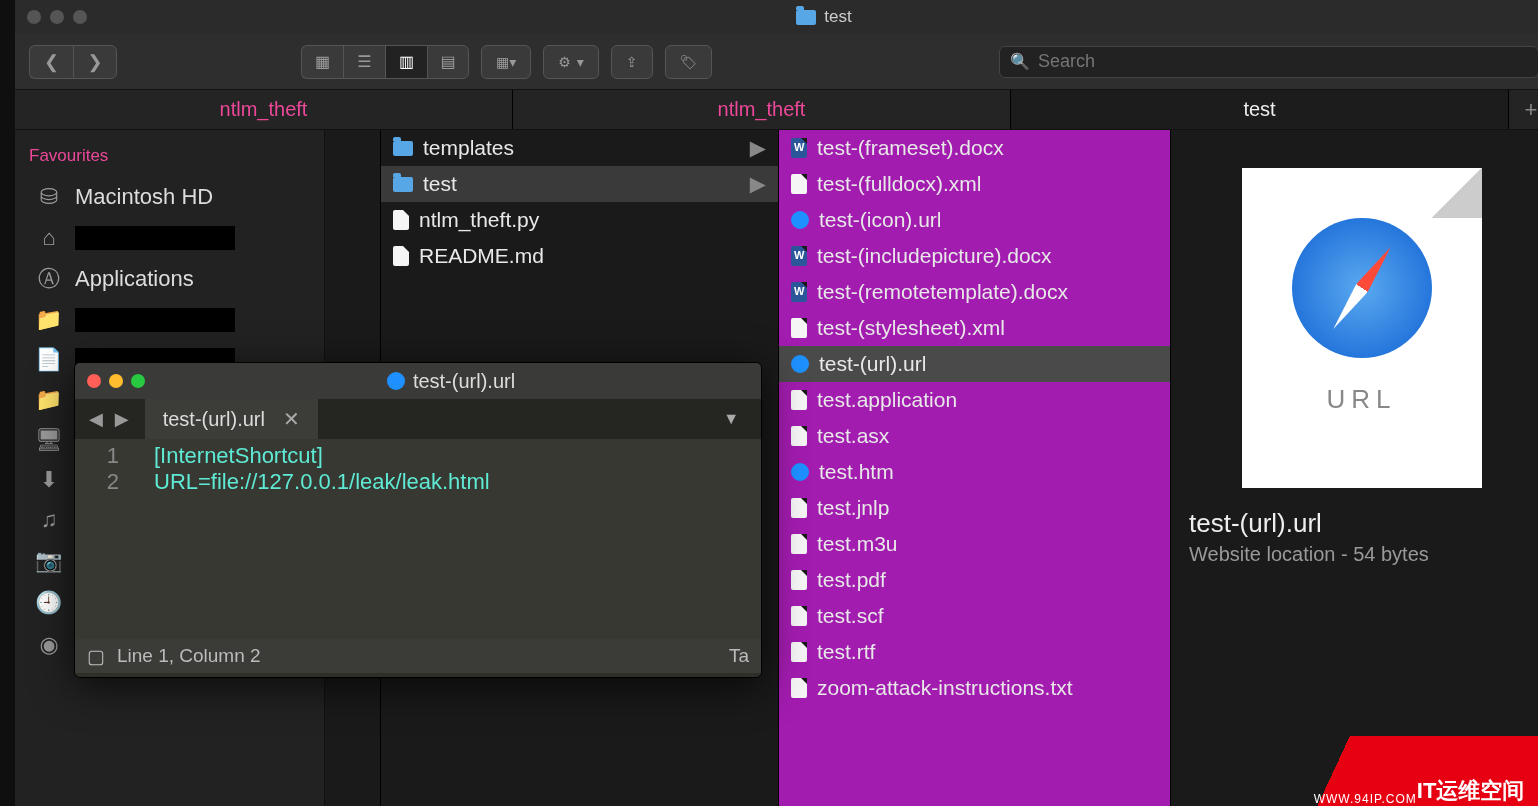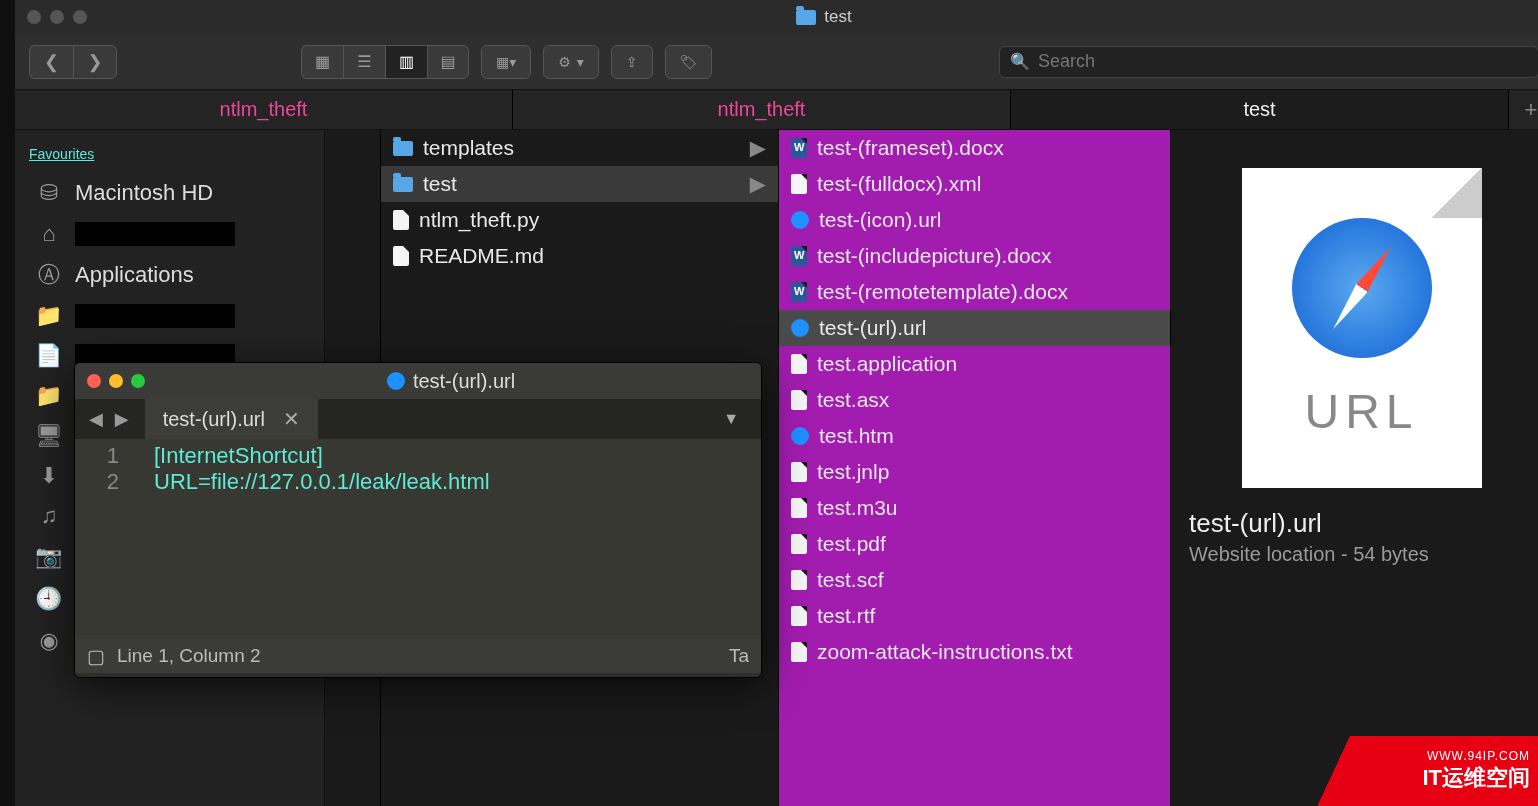--- a/index.html
+++ b/index.html
@@ -31,21 +31,21 @@
 
   
   .coltabs { display:flex; background:#242424; border-bottom:1px solid #111; height:40px; }
   .coltab { flex:1; display:flex; align-items:center; justify-content:center; font-size:20px; color:#ec4899; border-right:1px solid #000; position:relative;}
   .coltab.active { background:#1c1c1c; color:#eee; }
   .addtab { width:44px; display:flex; align-items:center; justify-content:center; color:#888; font-size:22px;}
 
   
   .cols { display:flex; height:calc(806px - 34px - 56px - 40px); }
   .sidebar { width:310px; background:#222; padding:16px 14px; border-right:1px solid #111;}
-  .sidehead { font-size:14px; color:#5eead4; margin-bottom:10px;text-decoration:underline;}
+  .sidehead { font-size:17px; color:#ec4899; margin-bottom:10px;}
   .sideitem { display:flex; align-items:center; gap:12px; font-size:22px; color:#ddd; padding:8px 6px; border-radius:4px;}
   .sideitem .ic { width:28px; height:24px; display:flex; align-items:center; justify-content:center; color:#9a9a9a;}
   .sideitem.blank { color:transparent; }
   .sideitem.blank .lbl{ background:#000; width:160px; height:24px;}
 
   .col { border-right:1px solid #000; overflow-y:auto; }
   .col0{ width:56px; background:#1a1a1a;}
   .col1{ width:398px; background:#1a1a1a;}
   .col2{ width:392px; background:#a21caf;}
   .col3{ flex:1; background:#1a1a1a; padding:18px;}
@@ -59,21 +59,21 @@
   .fileic::after{content:"";position:absolute;top:0;right:0;border-style:solid;border-width:0 6px 6px 0;border-color:transparent #1a1a1a transparent transparent;}
   .wordic{ background:#2b579a;} .wordic::before{content:"W";color:#fff;font-size:11px;font-weight:bold;position:absolute;left:3px;top:3px;}
   .urlic{ background:#1e90ff; border-radius:50%; width:18px;height:18px;}
 
   
   .previewbox { background:#fff; width:240px; height:320px; margin:20px auto 0; position:relative; padding-top:40px;}
   .previewbox::after{content:"";position:absolute;top:0;right:0;width:50px;height:50px;background:linear-gradient(135deg,#fff 50%,#ccc 50%);}
   .safari{ width:140px;height:140px;margin:10px auto; position:relative;}
   .safaribg{width:140px;height:140px;border-radius:50%;background:radial-gradient(circle,#5aa9f0 0%,#1e6fd9 80%); position:relative; display:flex;align-items:center;justify-content:center;}
   .needle{position:absolute;width:14px;height:100px;background:linear-gradient(to bottom,#ff4a3a 50%,#fff 50%);left:50%;top:50%;transform:translate(-50%,-50%) rotate(35deg);clip-path:polygon(50% 0,100% 50%,50% 100%,0 50%);}
-  .urlt{ text-align:center; font-size:48px; color:#888; letter-spacing:6px; margin-top:26px;}
+  .urlt{ text-align:center; font-size:26px; color:#888; letter-spacing:6px; margin-top:26px;}
   .pv-name{ font-size:26px; color:#eee; margin-top:20px; }
   .pv-sub{ font-size:20px; color:#999; margin-top:4px;}
 
   
   .editor { position:absolute; left:74px; top:362px; width:688px; height:316px; background:#2f2f2a; border-radius:6px; box-shadow:0 8px 40px rgba(0,0,0,.7); overflow:hidden; border:1px solid #000;}
   .edtitle{ height:36px; background:#3a3a38; display:flex; align-items:center; padding:0 12px; gap:8px;}
   .tlc{width:14px;height:14px;border-radius:50%;}
   .tlr{background:#ff5f57;} .tly{background:#febc2e;} .tlg{background:#28c840;}
   .edtitle .tt{ flex:1; text-align:center; color:#ddd; font-size:20px; display:flex; align-items:center; justify-content:center; gap:8px;}
   .tabbar{ height:40px; background:#252522; display:flex; align-items:center; padding:0 8px;}
@@ -82,21 +82,21 @@
   .filetab .x{ color:#aaa; }
   .tabbar .drop{ margin-left:auto; color:#aaa; padding:0 14px; font-size:16px;}
   .code{ background:#383832; flex:1; font-family:ui-monospace,Menlo,monospace; font-size:22px; padding:4px 0; height:200px;}
   .codeline{ display:flex;}
   .gutter{ width:60px; text-align:right; padding-right:16px; color:#888;}
   .src{ color:#5eead4; white-space:pre;margin-left:19px;}
   .status{ height:34px; background:#3b3b38; display:flex; align-items:center; padding:0 12px; gap:12px; color:#bbb; font-size:19px;}
   .status .r{margin-left:auto;}
 
   
-  .wm{ position:absolute; right:0; bottom:0; width:230px; height:70px; background:linear-gradient(115deg, transparent 38px, #e60012 38px); display:flex; flex-direction:column; align-items:flex-end; justify-content:center; padding-right:8px; color:#fff;}
+  .wm{ position:absolute; right:0; bottom:0; width:230px; height:70px; background:linear-gradient(115deg, transparent 38px, #e60012 38px); display:flex; align-items:flex-end; justify-content:center; padding-right:8px; color:#fff;}
   .wm .a{font-size:12px;letter-spacing:1px;} .wm .b{font-size:22px; font-weight:bold;}
 </style>
 </head>
 <body>
 
 <div class="finder">
   <div class="titlebar">
     <div class="traffic">
       <div class="tl"></div>
       <div class="tl"></div>
@@ -229,20 +229,24 @@
           <span class="urlic"></span>
           <span>test-(icon).url</span>
         </div>
         <div class="row">
           <span class="fileic wordic"></span>
           <span>test-(includepicture).docx</span>
         </div>
         <div class="row">
           <span class="fileic wordic"></span>
           <span>test-(remotetemplate).docx</span>
+        </div>
+        <div class="row">
+          <span class="fileic"></span>
+          <span>test-(stylesheet).xml</span>
         </div>
         <div class="row selh">
           <span class="urlic"></span>
           <span>test-(url).url</span>
         </div>
         <div class="row">
           <span class="fileic"></span>
           <span>test.application</span>
         </div>
         <div class="row">

